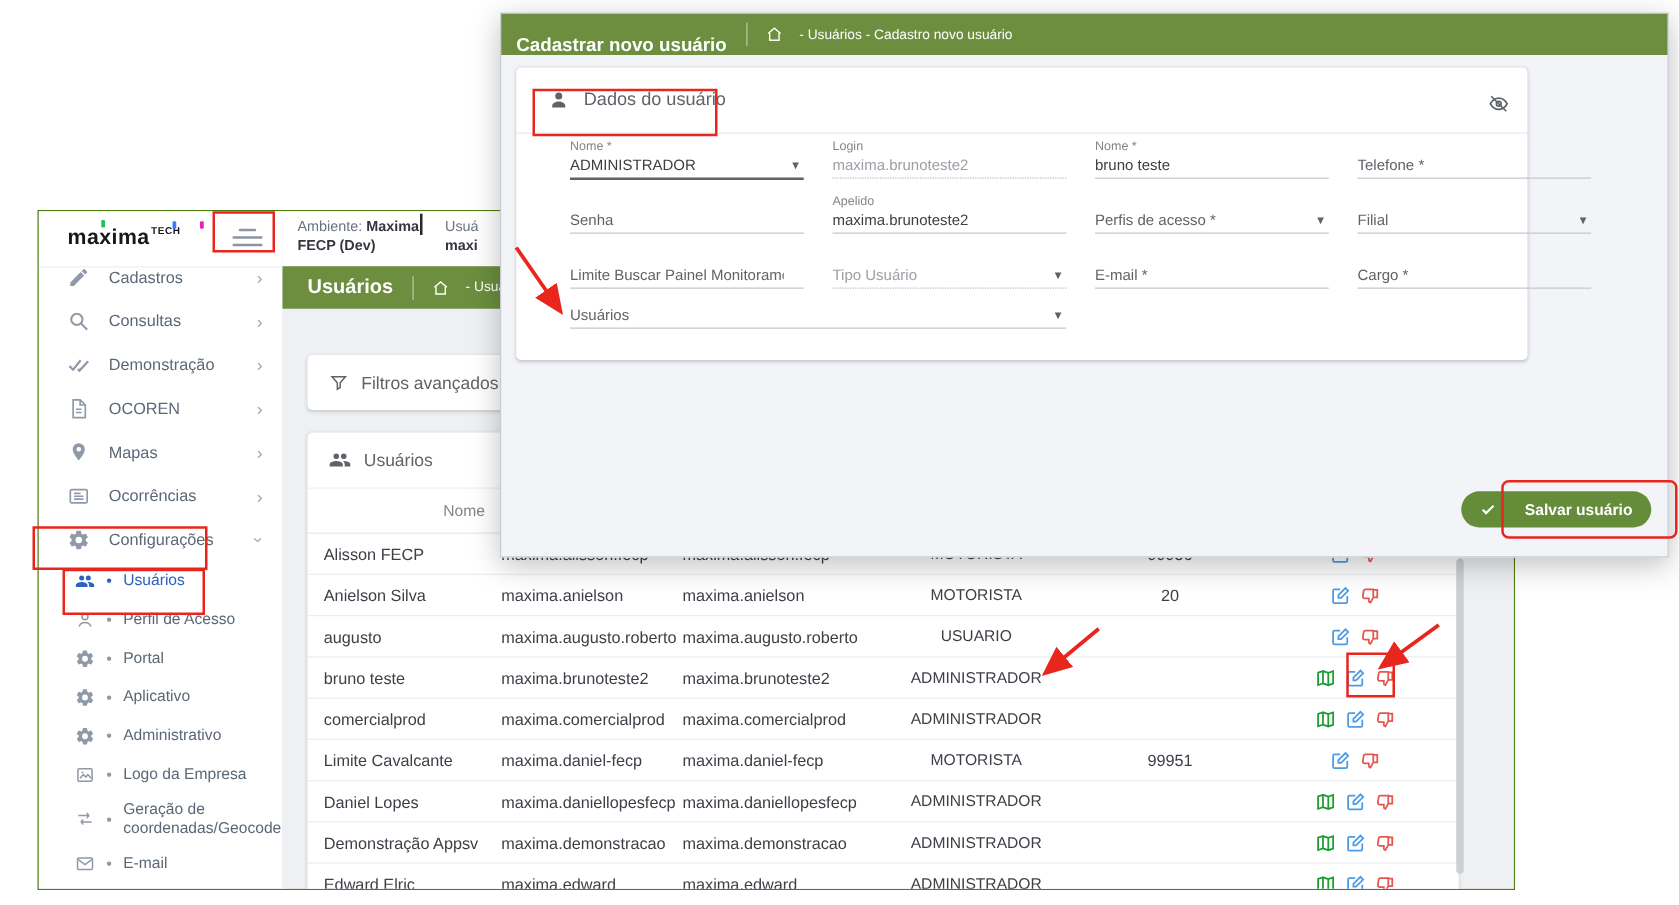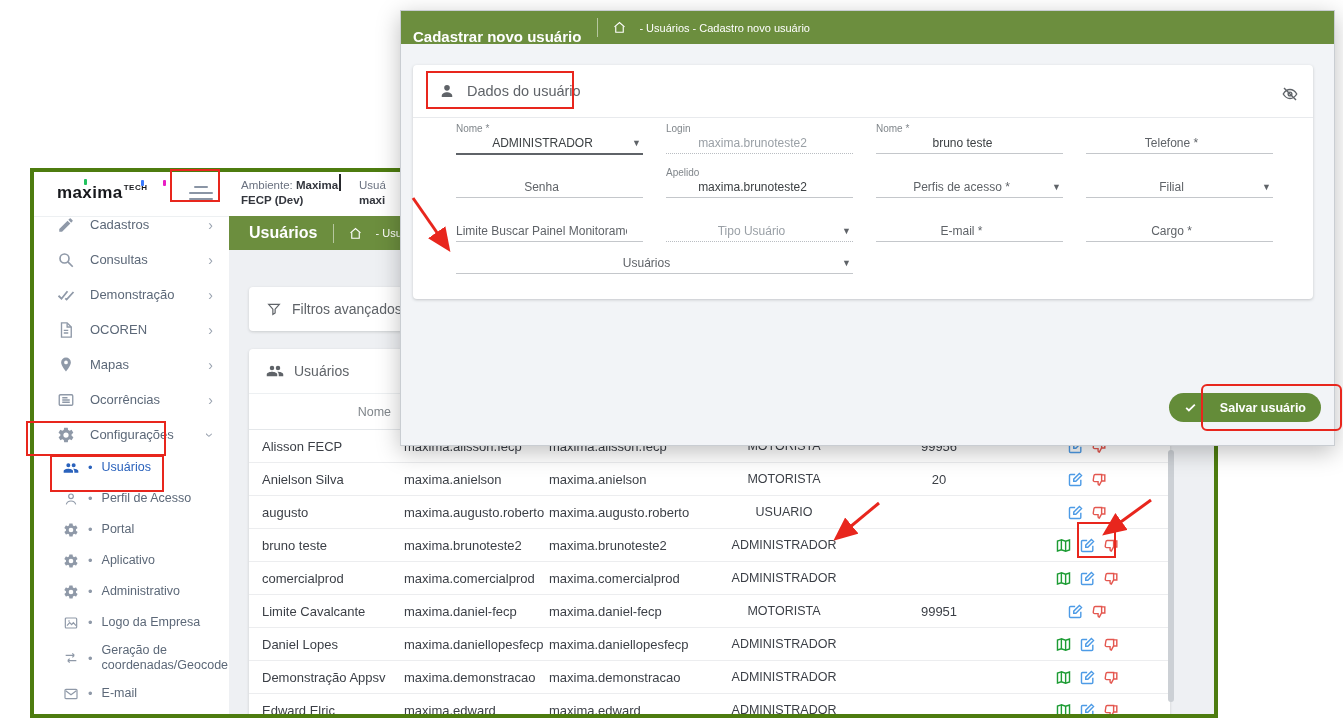--- a/index.html
+++ b/index.html
@@ -1,18 +1,18 @@
 <!DOCTYPE html>
 <html><head>
 <meta charset="utf-8">
 <style>
   html,body{margin:0;padding:0;background:#fff;font-family:"Liberation Sans",sans-serif;}
   .stage{position:relative;width:1343px;height:724px;overflow:hidden;background:#fff;}
   
-  .bg-window{position:absolute;left:30px;top:168px;width:1180px;height:542px;background:#fff;border:4px solid #4d7c0f;overflow:hidden;z-index:1;}
+  .bg-window{position:absolute;left:30px;top:168px;width:1180px;height:542px;background:#fff;border:1px solid #4d7c0f;overflow:hidden;z-index:1;}
   .sidebar{position:absolute;left:0;top:0;width:195px;height:100%;background:#fff;border-right:1px solid #e4e7ea;}
   .logo-row{position:absolute;left:0;top:0;width:195px;height:44px;border-bottom:1px solid #edf0f2;}
   .logo{position:absolute;left:23px;top:11px;white-space:nowrap;}
   .logo-main{font-size:17px;font-weight:800;color:#17181c;letter-spacing:.4px;}
   .logo-sup{font-size:8px;font-weight:700;color:#17181c;vertical-align:8px;margin-left:1px;letter-spacing:.5px;}
   .tick{position:absolute;width:2.5px;height:6px;border-radius:1px;}
   .hamburger{position:absolute;right:16px;top:14px;width:24px;display:flex;flex-direction:column;gap:4px;cursor:pointer;}
   .hamburger i{display:block;height:2px;background:#8a95a5;border-radius:1px;}
   .hamburger i:nth-child(1){width:60%;margin-left:20%;}
   .menu{position:absolute;left:0;top:35px;width:195px;}
@@ -58,21 +58,21 @@
   .action-ic svg{width:100%;height:100%;display:block;}
   .ic-map{color:#1d9c34;}
   .ic-edit{color:#4d9be6;}
   .ic-thumb{color:#e4574f;}
   .scroll-thumb{position:absolute;right:40px;top:278px;width:6px;height:252px;background:#ccd0d5;border-radius:3px;cursor:pointer;}
   
   .modal{position:absolute;left:400px;top:10px;width:933px;height:434px;background:#f2f4f7;border:1px solid #c9cdd2;box-shadow:0 6px 22px rgba(0,0,0,.25);z-index:100;}
   .modal-header{position:absolute;left:0;top:0;right:0;height:33px;display:flex;align-items:center;color:#fff;}
   .modal-title{font-size:15px;font-weight:bold;margin-left:12px;margin-top:17px;}
   .modal-header .crumb{font-size:11px;}
-  .form-card{position:absolute;left:12px;top:54px;width:900px;height:234px;background:#fff;border-radius:4px;box-shadow:0 1px 3px rgba(60,64,67,.25);text-align:center;}
+  .form-card{position:absolute;left:12px;top:43px;width:809px;height:234px;background:#fff;border-radius:4px;box-shadow:0 1px 3px rgba(60,64,67,.25);}
   .section-header{position:absolute;left:25px;top:17px;display:flex;align-items:center;color:#5f6368;font-size:14.5px;}
   .section-header .mi-icon{width:18px;height:18px;margin-right:11px;color:#5f6368;}
   .card-divider{position:absolute;left:0;right:0;top:52px;border-top:1px solid #e8eaed;}
   .eye{position:absolute;right:14px;top:20px;width:18px;height:18px;color:#5f6368;cursor:pointer;}
   .eye svg{width:100%;height:100%;display:block;}
   .field{position:absolute;height:38px;cursor:text;}
   .flabel{position:absolute;left:0;top:0;font-size:10px;color:#80868b;white-space:nowrap;}
   .fvalue{position:absolute;left:0;right:14px;top:13px;font-size:12px;color:#3c4043;white-space:nowrap;overflow:hidden;}
   .fvalue.ph{color:#5f6368;right:16px;}
   .fline{position:absolute;left:0;right:0;top:30px;border-bottom:1px solid #c4c7cb;}

